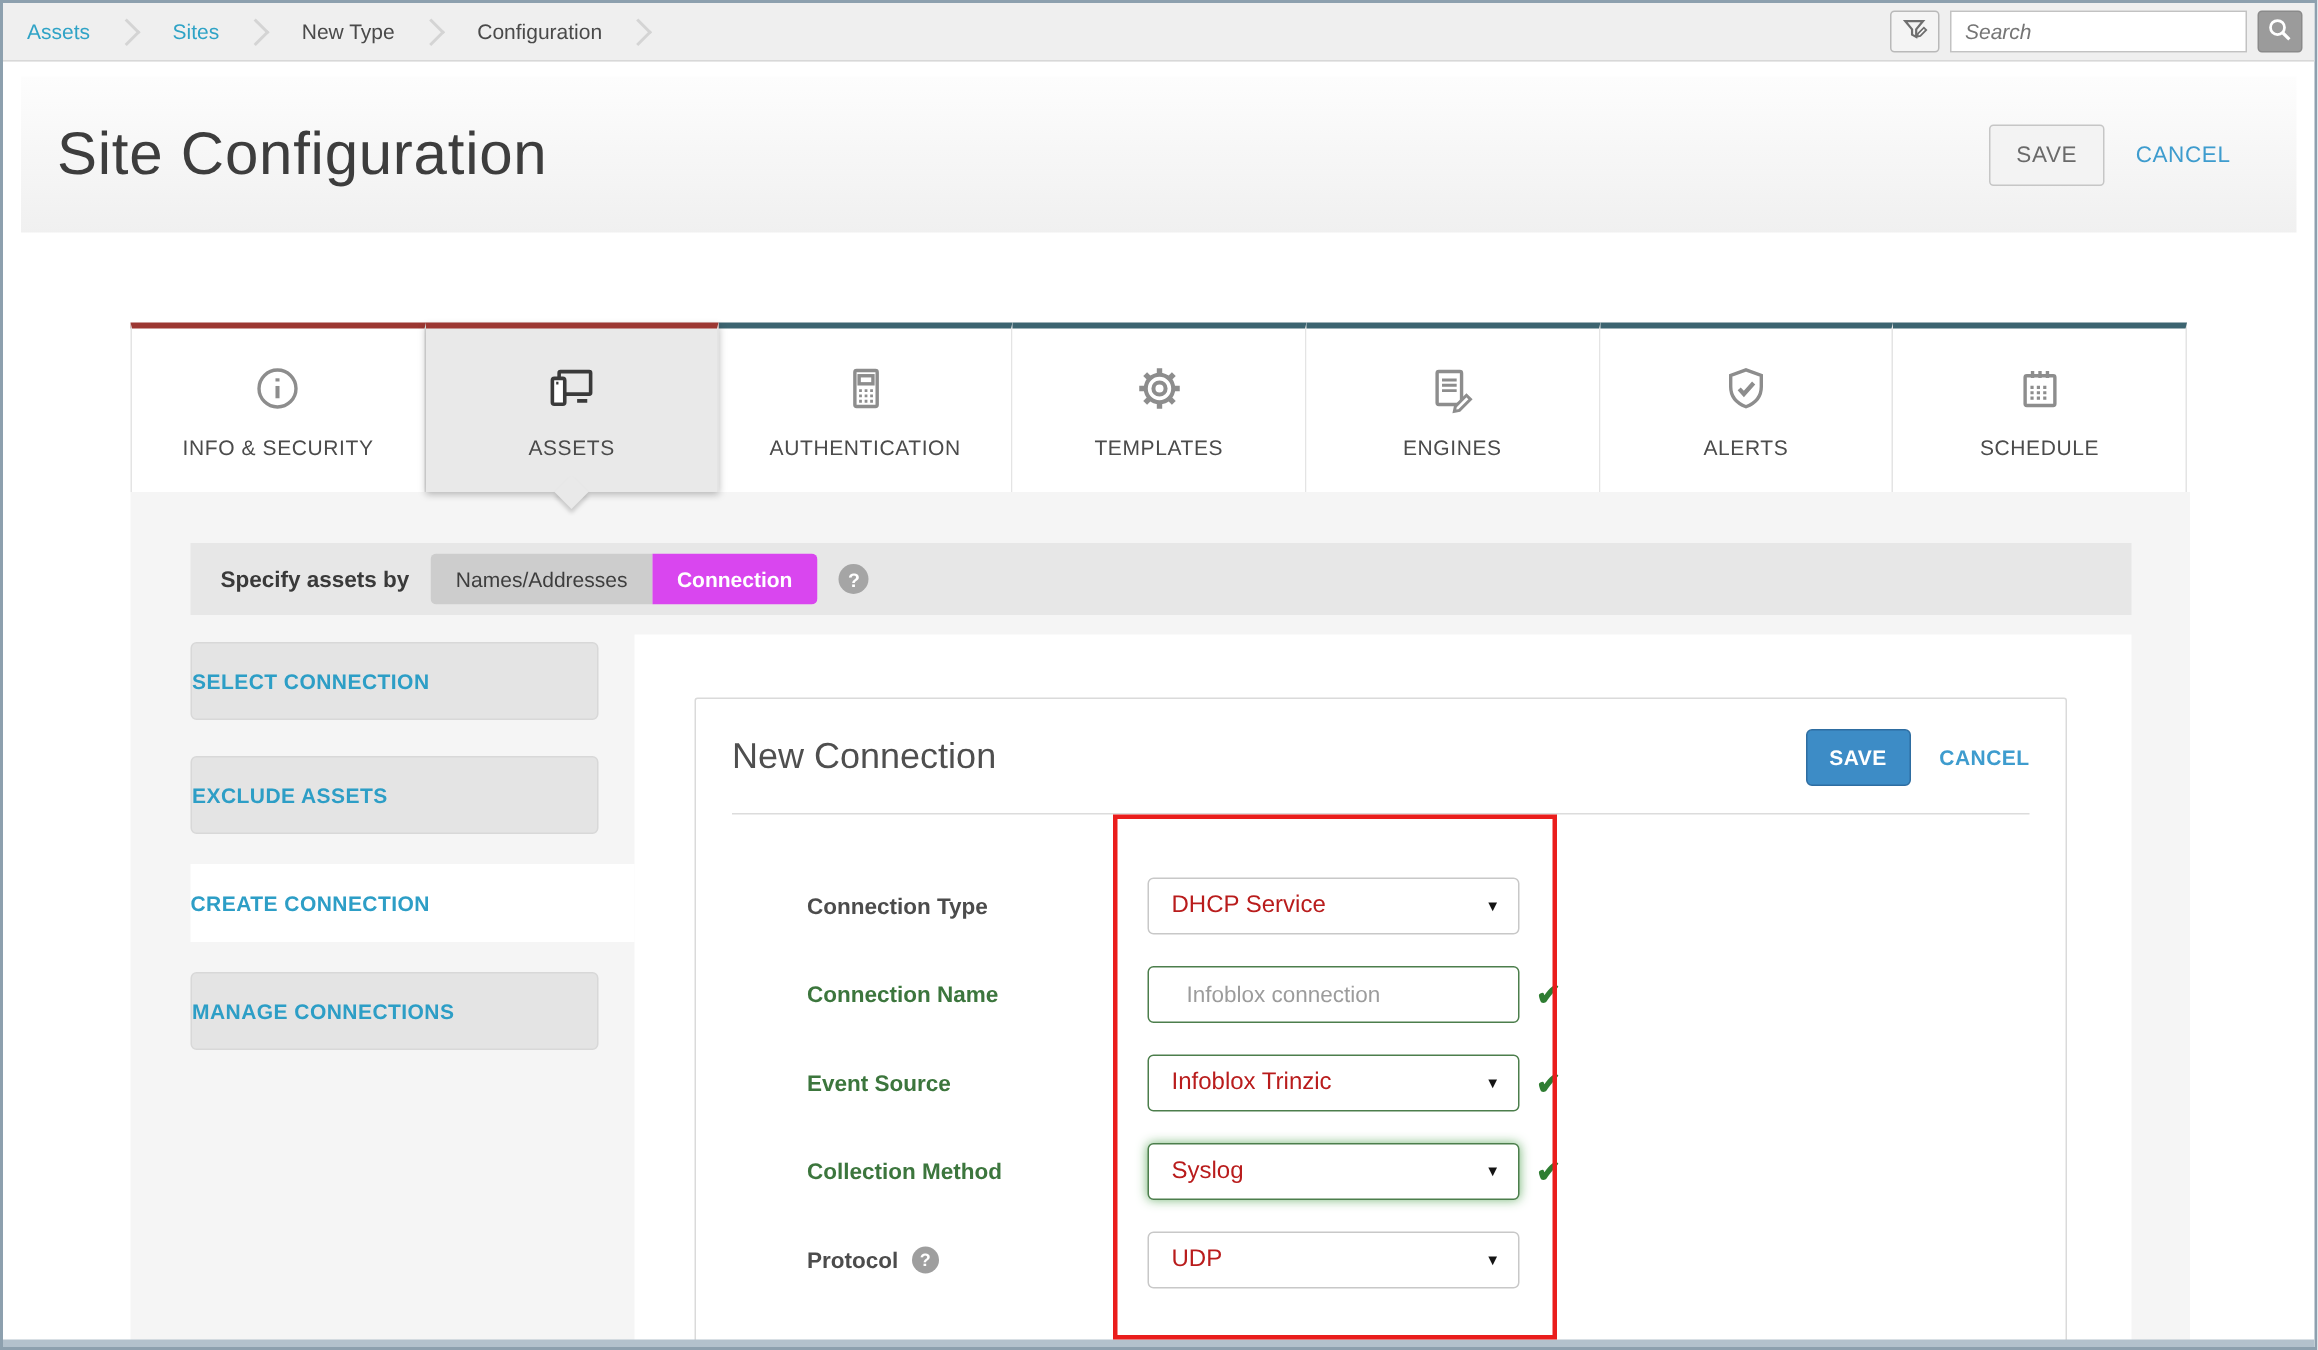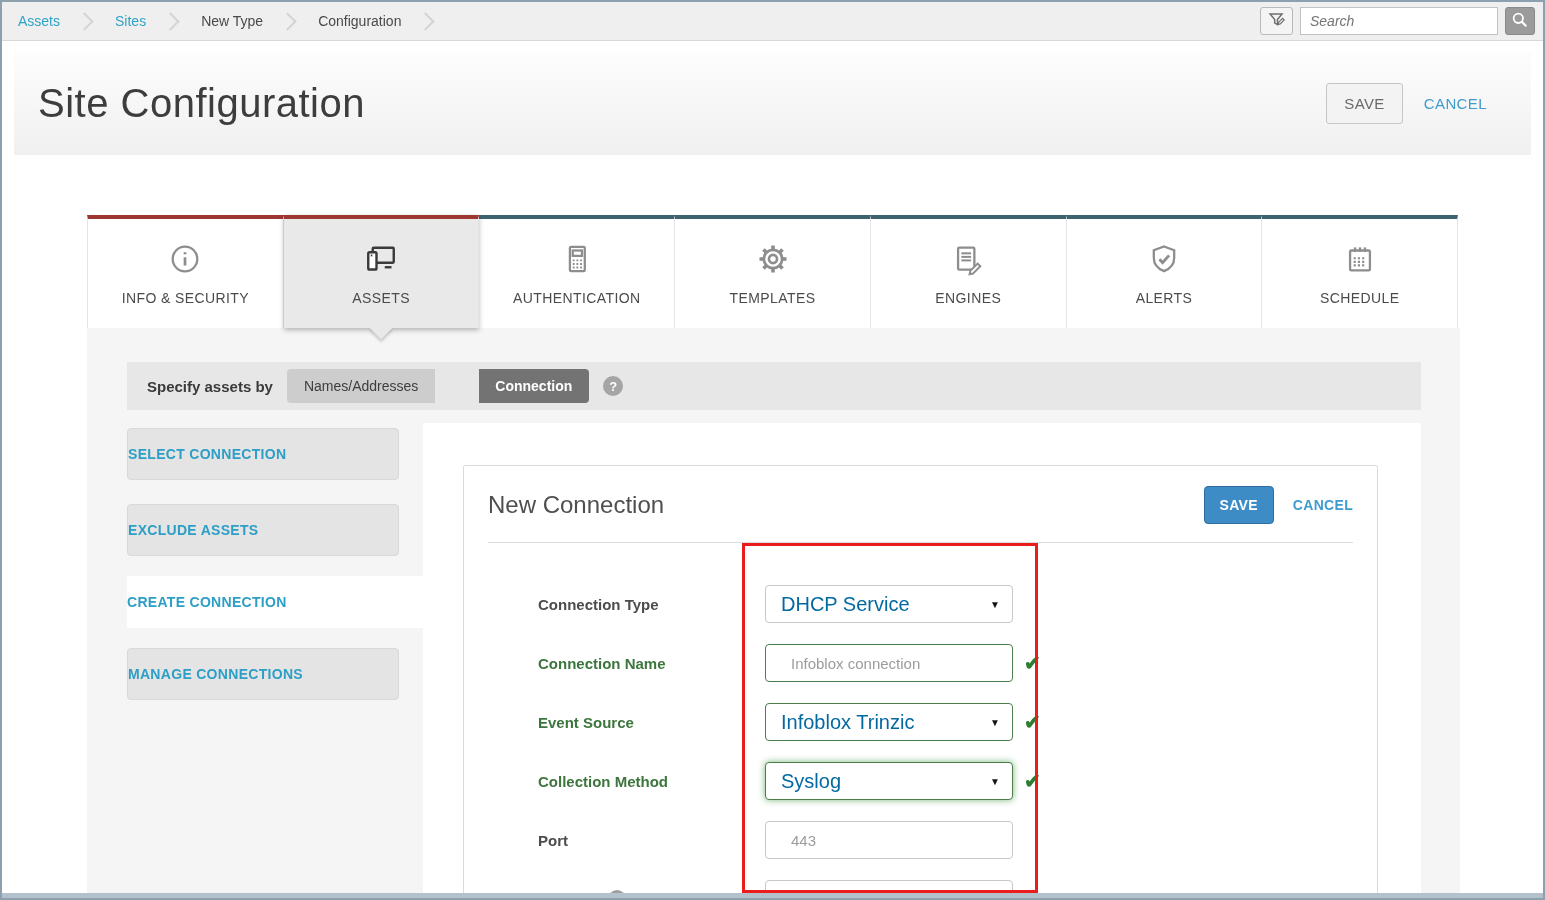--- a/index.html
+++ b/index.html
@@ -32,44 +32,44 @@
   .tab-icon{color:#8d8d8d;height:36px;display:flex;align-items:center;}
   .tab-label{font-size:14px;color:#4b4b4b;letter-spacing:.4px;}
   .tab.active{background:#e9e9e9;box-shadow:0 2px 5px rgba(0,0,0,.28);z-index:2;}
   .tab.active .tab-icon{color:#3a3a3a;}
   .tab-notch{position:absolute;bottom:-8px;left:50%;width:16px;height:16px;background:#e9e9e9;transform:translateX(-50%) rotate(45deg);box-shadow:2px 2px 3px rgba(0,0,0,.18);}
 
   
   .tab-content{position:relative;margin-left:85px;width:1373px;height:592px;background:#f5f5f5;}
   .specify-bar{position:absolute;left:40px;top:34px;width:1294px;height:48px;background:#e7e7e7;display:flex;align-items:center;padding-left:20px;box-sizing:border-box;gap:14px;}
   .specify-label{font-size:15px;color:#3a3a3a;font-weight:600;}
-  .toggle-group{display:flex;border-radius:4px;overflow:hidden;gap:44px;}
+  .toggle-group{display:flex;border-radius:4px;overflow:hidden;}
   .toggle{font-family:inherit;font-size:14px;height:34px;padding:0 17px;border:none;cursor:pointer;}
   .toggle.names{background:#cdcdcd;color:#3e3e3e;font-weight:500;}
-  .toggle.conn{background:#737373;color:#fff;font-weight:700;padding-left:16px;}
+  .toggle.conn{background:#d946ef;color:#fff;font-weight:700;padding-left:16px;}
   .help-circle{width:20px;height:20px;border-radius:50%;background:#a5a5a5;color:#fff;font-size:13px;font-weight:700;display:inline-flex;align-items:center;justify-content:center;cursor:pointer;flex:none;}
   .help-circle.small{width:18px;height:18px;font-size:12px;background:#9e9e9e;}
 
   .side-item{position:absolute;left:40px;width:272px;height:52px;background:#e4e4e4;border:1px solid #d8d8d8;border-radius:4px;box-sizing:border-box;display:flex;align-items:center;font-size:14px;font-weight:700;color:#2d9ec6;letter-spacing:.3px;cursor:pointer;}
   .side-item.active{width:296px;background:#fff;border:none;border-radius:0;}
 
   .main-panel{position:absolute;left:336px;top:95px;width:998px;height:497px;background:#fff;overflow:hidden;}
   .card{position:absolute;left:40px;top:42px;width:915px;height:480px;border:1px solid #dadada;border-radius:2px;background:#fff;box-sizing:border-box;}
   .card-header{display:flex;align-items:center;padding:20px 24px 18px;}
   .card-header h2{margin:0;font-size:24px;font-weight:300;color:#4f4f4f;}
   .card-actions{margin-left:auto;display:flex;align-items:center;gap:19px;}
   .btn-blue{font-family:inherit;font-size:14px;font-weight:700;color:#fff;background:#3d8cc6;border:1px solid #2e6da1;border-radius:4px;padding:10px 15px;letter-spacing:.3px;cursor:pointer;}
   .card-cancel{font-size:14px;color:#3e9cce;font-weight:700;letter-spacing:.3px;cursor:pointer;text-decoration:none;}
   .card-divider{border-top:1px solid #dcdcdc;margin:0 24px;}
   .form{margin-top:42px;}
   .form-row{display:flex;align-items:center;height:38px;margin-bottom:21px;padding-left:74px;}
   .f-label{width:227px;font-size:15px;font-weight:600;color:#4c4c4c;display:flex;align-items:center;gap:9px;flex:none;}
   .f-label.green{color:#3c763d;}
   .f-field{width:248px;height:38px;border:1px solid #c8c8c8;border-radius:4px;box-sizing:border-box;display:flex;align-items:center;padding:0 12px 0 15px;background:#fff;cursor:pointer;flex:none;}
-  .f-value{font-size:20px;color:#0369a1;flex:1;white-space:nowrap;overflow:hidden;}
+  .f-value{font-size:16px;color:#b91c1c;flex:1;white-space:nowrap;overflow:hidden;}
   input.f-field{font-family:"Liberation Sans",sans-serif;font-size:15px;color:#9c9c9c;display:block;padding:0 12px 0 25px;}
   .f-field.valid{border-color:#4c7e4c;}
   .f-field.glow{box-shadow:0 0 7px rgba(106,175,106,.9);}
   .f-arrow{font-size:10px;color:#141414;flex:none;}
   .f-check{font-size:20px;color:#2e7d32;margin-left:11px;font-weight:700;}
 
   .red-annotation{position:absolute;left:740px;top:541px;width:296px;height:350px;border:3px solid #ea1d1c;box-sizing:border-box;pointer-events:none;z-index:10;}
 </style>
 </head>
 <body>
@@ -264,26 +264,20 @@
                 <span>Collection Method</span>
               </label>
               <div class="f-field select valid glow">
                 <span class="f-value">Syslog</span>
                 <span class="f-arrow">▼</span>
               </div>
               <span class="f-check">✔</span>
             </div>
             <div class="form-row">
               <label class="f-label">
-                <span>Port</span>
-              </label>
-              <input class="f-field" value="443" style="">
-            </div>
-            <div class="form-row">
-              <label class="f-label">
                 <span>Protocol</span>
                 <span class="help-circle small">?</span>
               </label>
               <div class="f-field select">
                 <span class="f-value">UDP</span>
                 <span class="f-arrow">▼</span>
               </div>
             </div>
           </div>
       </div>

